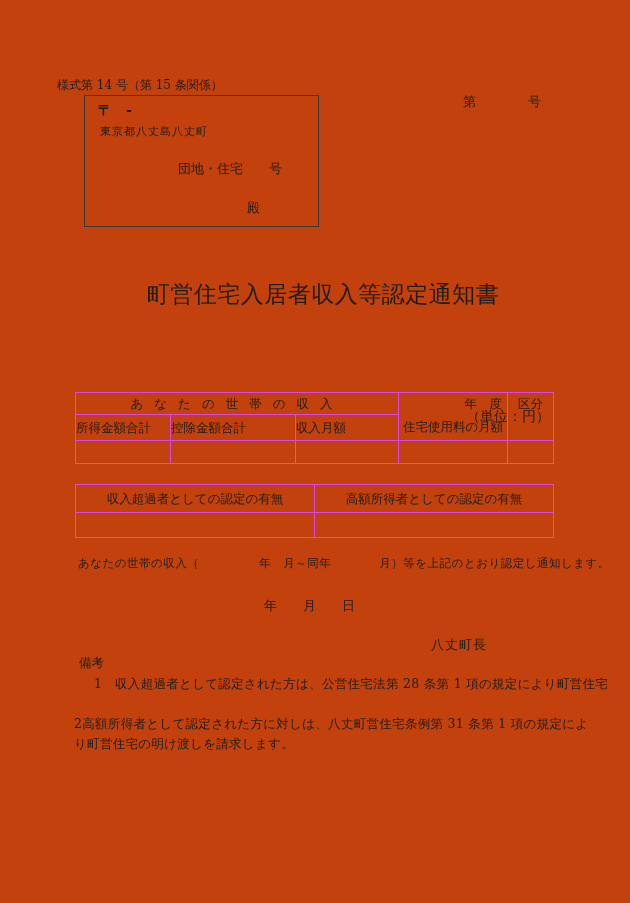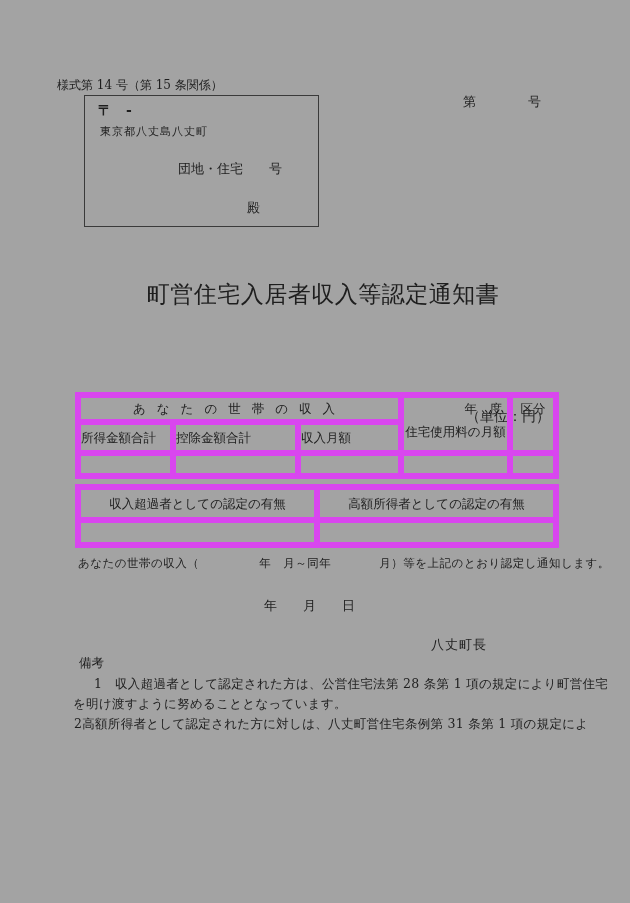--- a/index.html
+++ b/index.html
@@ -1,37 +1,37 @@
 <!DOCTYPE html>
 <html><head>
 <meta charset="utf-8">
 <style>
   html,body { margin:0; padding:0; background:#ffffff; }
   .page {
     position:relative; width:630px; height:903px;
-    background:#a3a3a3; overflow:hidden;
+    background:#c2410c; overflow:hidden;
     font-family:"DejaVu Serif","Liberation Serif",serif;
     color:#1e1e1e;
   }
   .abs { position:absolute; white-space:nowrap; }
 
   .form-number { left:57px; top:77px; font-size:12px; }
   .doc-number  { left:463px; top:93px; width:78px; display:flex; justify-content:space-between; font-size:13px; }
 
   .address-box { left:84px; top:95px; width:233px; height:130px; border:1px solid #3a3a3a; }
   .postal { left:13px; top:6px;  font-size:14px; font-weight:bold; }
   .addr   { left:15px; top:28px; font-size:11px; letter-spacing:1px; }
   .unit   { left:93px; top:64px; font-size:13px; }
   .dono   { left:162px; top:103px; font-size:13px; }
 
   .title { left:0; top:279px; width:100%; text-align:center; font-size:23px; letter-spacing:0.5px;margin-left:8px; }
   .unit-note { right:80px; top:361px; font-size:14px;margin-top:47px; }
 
   table { border-collapse:collapse; table-layout:fixed; font-size:12.5px; color:#1e1e1e; }
-  td { border:6px solid #d946ef; padding:0; overflow:hidden; }
+  td { border:1px solid #d946ef; padding:0; overflow:hidden; }
 
   .income-table { position:absolute; left:75px; top:392px; width:478px; }
   .income-table .r1 { height:21px; }
   .income-table .r2 { height:25px; }
   .income-table .r3 { height:23px; }
   .span-head { text-align:center; letter-spacing:11px; line-height:21px; }
   .sub-head  { text-align:left; line-height:25px; }
   .year-cell { vertical-align:top; }
   .year-line { height:21px; line-height:21px; text-align:right; padding-right:5px; }
   .rent-line { height:25px; line-height:25px; text-align:center; }
@@ -127,16 +127,16 @@
     </table>
 
   <div class="abs notice">あなたの世帯の収入（　　　　　年　月～同年　　　　月）等を上記のとおり認定し通知します。</div>
 
   <div class="abs date-line">年　　月　　日</div>
 
   <div class="abs mayor">八丈町長</div>
 
   <div class="abs remarks-heading">備考</div>
   <div class="remark rm0">1　収入超過者として認定された方は、公営住宅法第 28 条第 1 項の規定により町営住宅</div>
-  <div class="remark rm1">を明け渡すように努めることとなっています。</div>
   <div class="remark rm2">2高額所得者として認定された方に対しは、八丈町営住宅条例第 31 条第 1 項の規定によ</div>
+  <div class="remark rm3">り町営住宅の明け渡しを請求します。</div>
 
 </div>
 
 </body></html>

